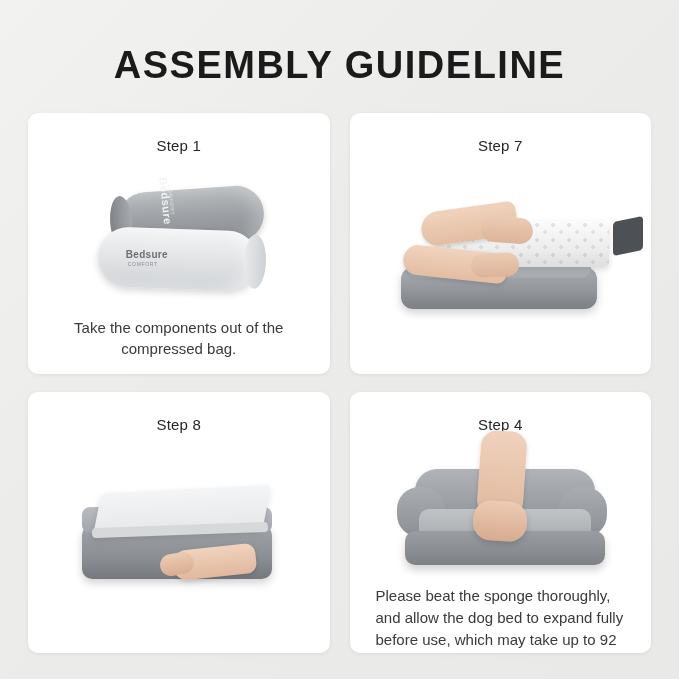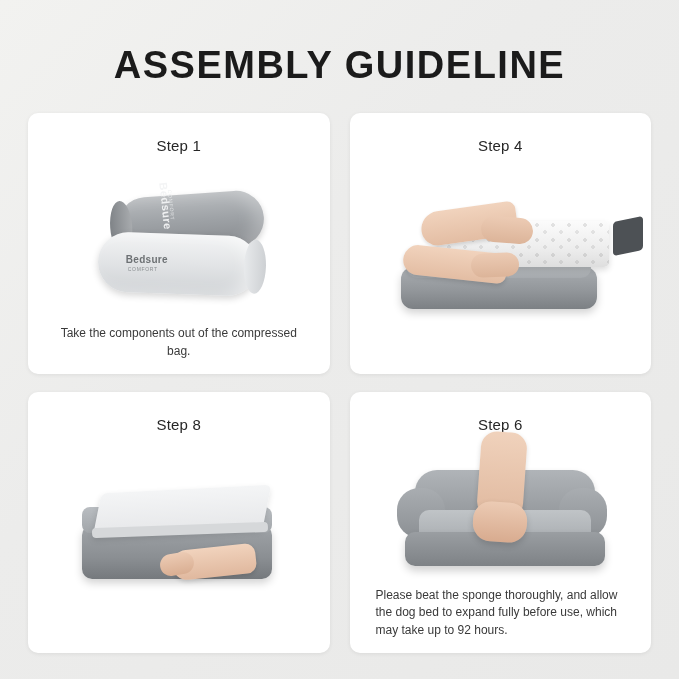--- a/index.html
+++ b/index.html
@@ -59,21 +59,21 @@
   }
   .art {
     flex: 1;
     width: 100%;
     position: relative;
     display: flex;
     align-items: center;
     justify-content: center;
   }
   .caption {
-    font-size: 12px;
+    font-size: 15px;
     color: #3a3a3a;
     text-align: center;
     line-height: 1.45;
     padding: 0 10px 2px 10px;
     max-width: 270px;
   }
   .caption.left-al {
     text-align: left;
   }
 
@@ -394,21 +394,21 @@
           <div class="brand-top">Bedsure</div>
           <div class="brand-top-sub">COMFORT</div>
           <div class="brand-bottom">Bedsure</div>
           <div class="brand-bottom-sub">COMFORT</div>
         </div>
       </div>
       <div class="caption">Take the components out of the compressed bag.</div>
     </div>
 
     <div class="card">
-      <div class="step-label">Step 4</div>
+      <div class="step-label">Step 7</div>
       <div class="art">
         <div class="s2">
           <div class="bed-base"></div>
           <div class="foam-dark-end"></div>
           <div class="foam">
               <div class="foam-egg"></div>
             </div>
           <div class="hand hand-a"></div>
           <div class="hand hand-a2"></div>
           <div class="hand hand-b"></div>
@@ -425,21 +425,21 @@
           <div class="box-top"></div>
           <div class="flap"></div>
           <div class="flap-edge"></div>
           <div class="zip-hand"></div>
           <div class="zip-fingers"></div>
         </div>
       </div>
     </div>
 
     <div class="card">
-      <div class="step-label">Step 6</div>
+      <div class="step-label">Step 4</div>
       <div class="art">
         <div class="s4">
           <div class="sofa-back"></div>
           <div class="sofa-arm-l"></div>
           <div class="sofa-arm-r"></div>
           <div class="sofa-seat"></div>
           <div class="sofa-base"></div>
           <div class="arm-press"></div>
           <div class="fist"></div>
         </div>

